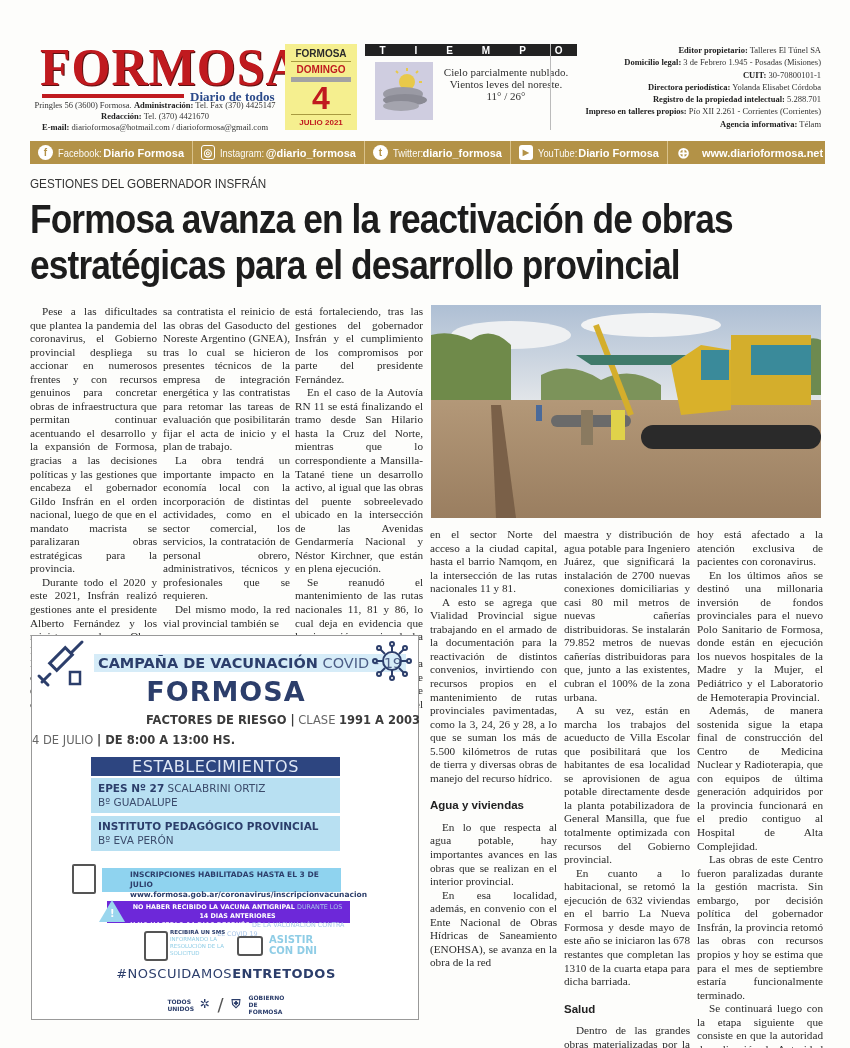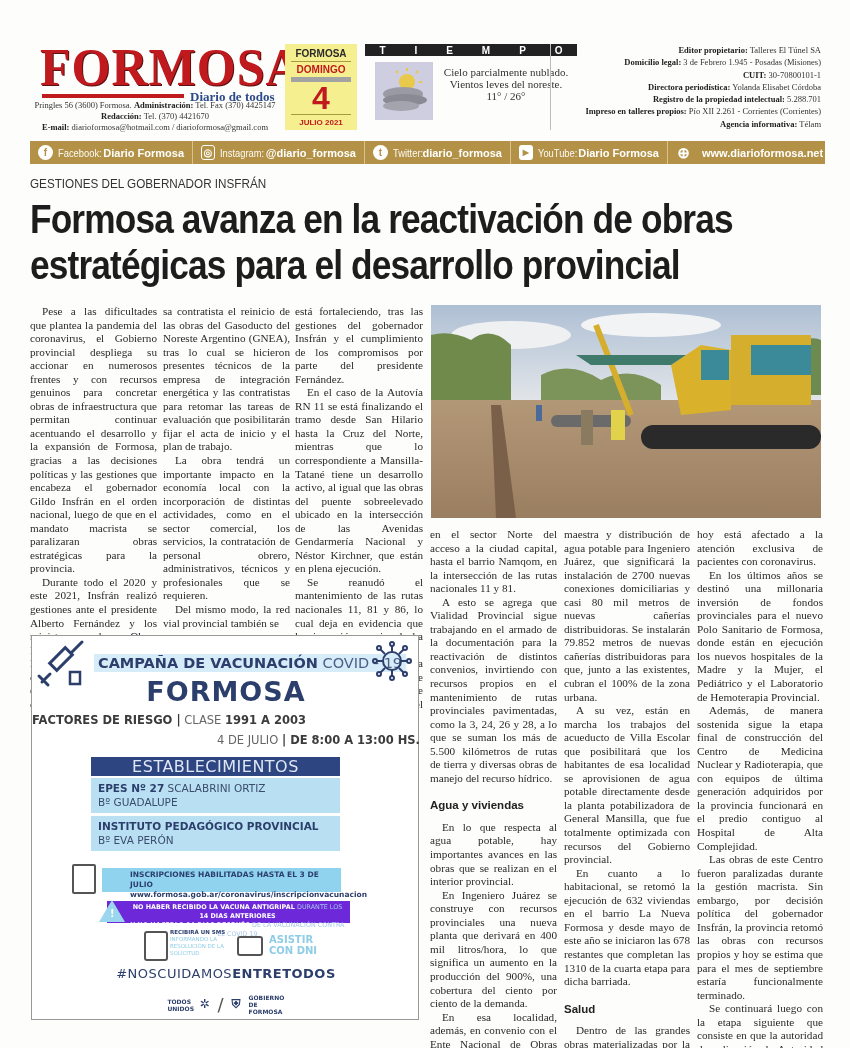--- a/index.html
+++ b/index.html
@@ -56,22 +56,22 @@
 
   
   .photo { position: absolute; left: 431px; top: 305px; width: 390px; height: 213px; overflow: hidden; background: #b59a7c; }
 
   
   .ad { position: absolute; left: 31px; top: 635px; width: 388px; height: 385px; border: 1px solid #999; background: #fff; font-family: "DejaVu Sans", sans-serif; }
   .ad-title { position: absolute; left: 62px; top: 18px; background: #d6ecf8; padding: 1px 4px; font-size: 14.5px; color: #2c3e6b; white-space: nowrap; }
   .ad-title b { font-weight: bold; }
   .ad-title span.light { font-weight: normal; color: #4d5e86; }
   .ad-formosa { position: absolute; left: 0; width: 388px; top: 40px; text-align: center; font-size: 27px; font-weight: bold; color: #2c3e6b; letter-spacing: 1px; }
-  .ad-line1 { position: absolute; left: 0; width: 388px; top: 77px; text-align: left; font-size: 11.5px; color: #3b3b3b; }
-  .ad-line2 { position: absolute; left: 0; width: 388px; top: 97px; text-align: right; font-size: 11.5px; color: #3b3b3b; }
+  .ad-line1 { position: absolute; left: 0; width: 388px; top: 77px; text-align: right; font-size: 11.5px; color: #3b3b3b; }
+  .ad-line2 { position: absolute; left: 0; width: 388px; top: 97px; text-align: left; font-size: 11.5px; color: #3b3b3b; }
   .ad-line1 b, .ad-line2 b { font-weight: bold; }
   .ad-line1 .thin, .ad-line2 .thin { font-weight: normal; color: #666; }
   .estab-head { position: absolute; left: 59px; top: 121px; width: 249px; height: 19px; background: #2d4580; color: #dfe7f5; font-size: 16px; text-align: center; line-height: 19px; letter-spacing: 0.5px; }
   .estab { position: absolute; left: 59px; width: 249px; height: 35px; background: #b8e0f2; padding: 3px 7px; font-size: 10.5px; line-height: 14px; color: #3b4b6b; }
   .estab b { font-weight: bold; color: #2c3e6b; }
   .estab1 { top: 142px; }
   .estab2 { top: 180px; }
   .insc { position: absolute; left: 70px; top: 232px; width: 239px; height: 24px; background: #8fd3ef; font-size: 7.5px; line-height: 10px; color: #2c3e6b; font-weight: bold; padding: 2px 0 0 28px; }
   .insc-icon { position: absolute; left: 40px; top: 228px; width: 24px; height: 30px; border: 2px solid #555; border-radius: 2px; background: #fff; }
   .warn { position: absolute; left: 75px; top: 265px; width: 243px; height: 22px; background: #6d28d9; color: #fff; font-size: 6.4px; line-height: 9px; font-weight: bold; padding: 2px 4px 0 22px; text-align: center; }
@@ -239,21 +239,20 @@
       <rect x="150" y="105" width="12" height="35" fill="#8a7a60"></rect>
       <rect x="105" y="100" width="6" height="16" fill="#4a6a9a"></rect>
     </svg>
   </div>
 
   <div class="col c4">
     <p style="text-indent:0">en el sector Norte del acceso a la ciudad capital, hasta el barrio Namqom, en la intersección de las rutas nacionales 11 y 81.</p>
     <p>A esto se agrega que Vialidad Provincial sigue trabajando en el armado de la documentación para la reactivación de distintos convenios, invirtiendo con recursos propios en el mantenimiento de rutas provinciales pavimentadas, como la 3, 24, 26 y 28, a lo que se suman los más de 5.500 kilómetros de rutas de tierra y diversas obras de manejo del recurso hídrico.</p>
     <h3>Agua y viviendas</h3>
     <p>En lo que respecta al agua potable, hay importantes avances en las obras que se realizan en el interior provincial.</p>
-    <p>En Ingeniero Juárez se construye con recursos provinciales una nueva planta que derivará en 400 mil litros/hora, lo que significa un aumento en la producción del 900%, una cobertura del ciento por ciento de la demanda.</p>
     <p>En esa localidad, además, en convenio con el Ente Nacional de Obras Hídricas de Saneamiento (ENOHSA), se avanza en la obra de la red</p>
   </div>
   <div class="col c5">
     <p style="text-indent:0">maestra y distribución de agua potable para Ingeniero Juárez, que significará la instalación de 2700 nuevas conexiones domiciliarias y casi 80 mil metros de nuevas cañerías distribuidoras. Se instalarán 79.852 metros de nuevas cañerías distribuidoras para que, junto a las existentes, cubran el 100% de la zona urbana.</p>
     <p>A su vez, están en marcha los trabajos del acueducto de Villa Escolar que posibilitará que los habitantes de esa localidad se aprovisionen de agua potable directamente desde la planta potabilizadora de General Mansilla, que fue totalmente optimizada con recursos del Gobierno provincial.</p>
     <p>En cuanto a lo habitacional, se retomó la ejecución de 632 viviendas en el barrio La Nueva Formosa y desde mayo de este año se iniciaron las 678 restantes que completan las 1310 de la cuarta etapa para dicha barriada.</p>
     <h3>Salud</h3>
     <p>Dentro de las grandes obras materializadas por la gestión del Gobernador se encuentran el Hospital de Alta Complejidad (HAC), inaugurado en 2003, y el Hospital Interdistrital Evita, que</p>
   </div>
   <div class="col c6">

